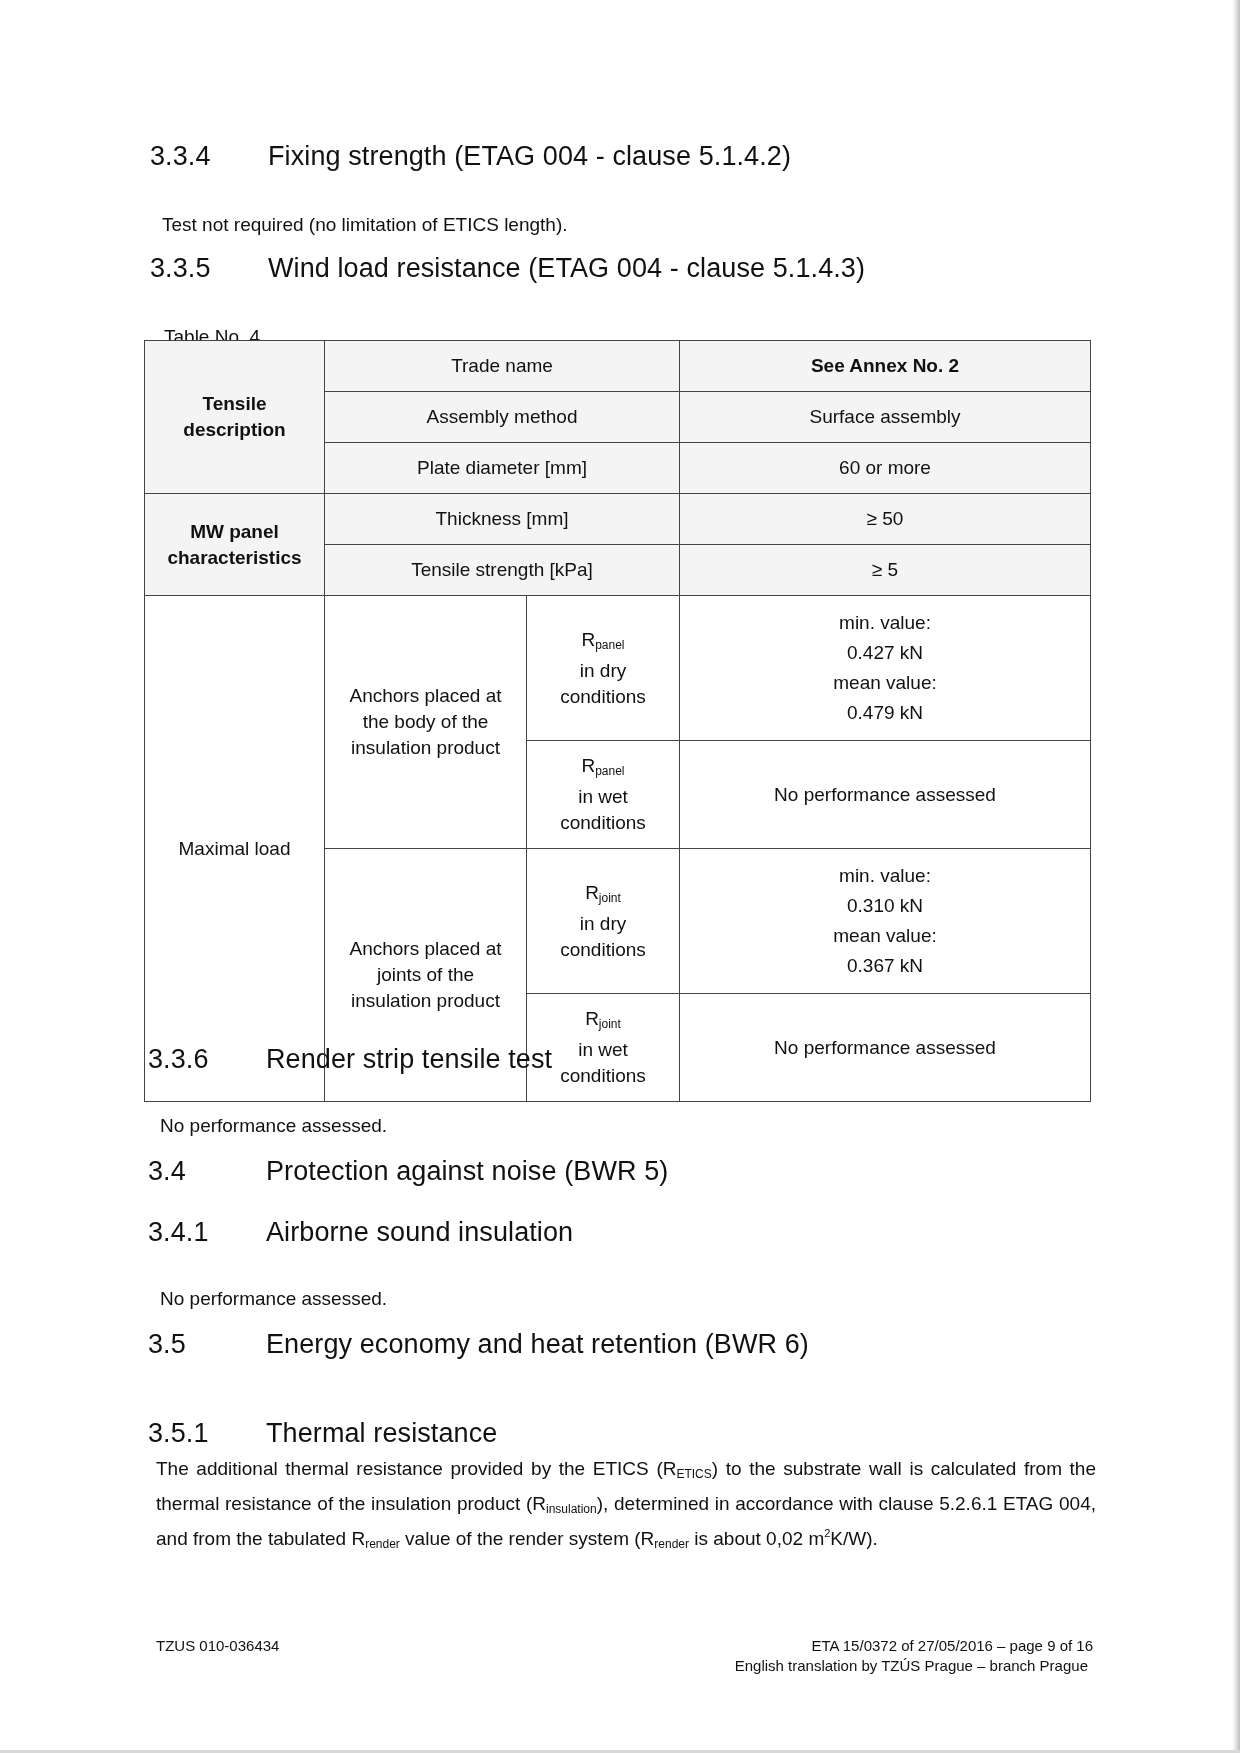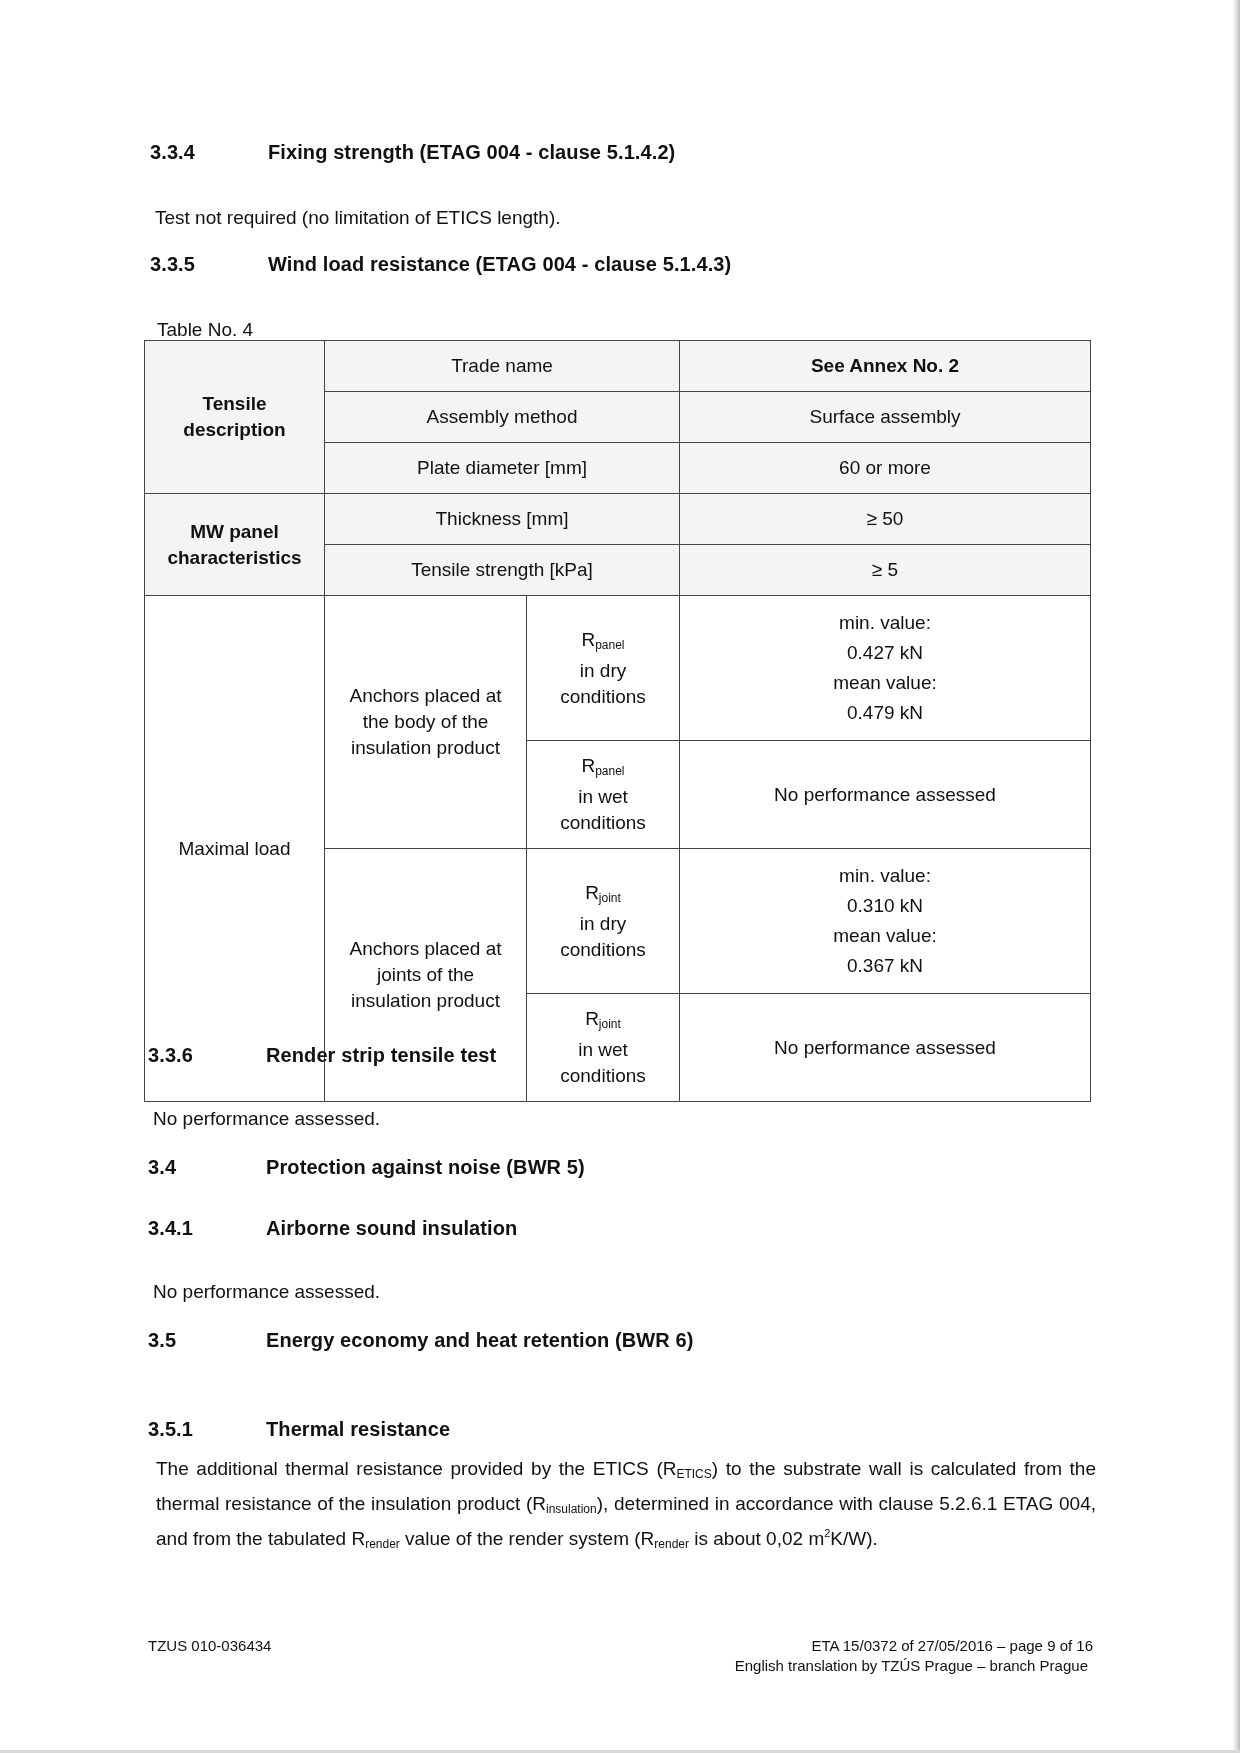--- a/index.html
+++ b/index.html
@@ -14,46 +14,46 @@
     .edge-right {
       position: absolute; top: 0; right: 0; width: 8px; height: 1753px;
       background: linear-gradient(to right, #fff 0%, #eaeaea 40%, #bdbdbd 100%);
     }
     .edge-bottom {
       position: absolute; left: 0; bottom: 0; width: 1240px; height: 3px;
       background: #d8d8d8;
     }
     .h {
       position: absolute; left: 150px; margin: 0;
-      font-size: 20px; font-weight: bold; letter-spacing: 0.1px;
+      font-size: 27px; font-weight: normal; letter-spacing: 0.1px;
     }
     .h .num { display: inline-block; width: 118px; }
     .p {
-      position: absolute; left: 150px; margin: 5px; font-size: 19px;
+      position: absolute; left: 150px; margin: 12px; font-size: 19px;
     }
     .para {
       position: absolute; left: 148px; width: 940px; margin: 8px;
       font-size: 19px; line-height: 29px; text-align: justify;
     }
     .para sub { font-size: 12px; vertical-align: -3px; }
     .para sup { font-size: 11px; vertical-align: 8px; line-height: 0; }
 
     table.t4 {
       position: absolute; left: 144px; top: 340px;
       border-collapse: collapse;
       font-size: 19px; text-align: center;
     }
     table.t4 td {
       border: 1.5px solid #444; padding: 12px; vertical-align: middle; line-height: 26px;
     }
     .shade { background: #f4f4f4; }
     .bold { font-weight: bold; }
     .rsub { font-size: 12px; vertical-align: -3px; }
     .footer {
-      position: absolute; font-size: 15px; color: #111;
+      position: absolute; font-size: 15px; color: #111; margin-left: 8px;
     }
   </style>
 </head>
 <body>
 
 <div class="edge-right"></div>
 <div class="edge-bottom"></div>
 
 <h2 class="h" style="top:141px;">
   <span class="num">3.3.4</span><span>Fixing strength (ETAG 004 - clause 5.1.4.2)</span>

